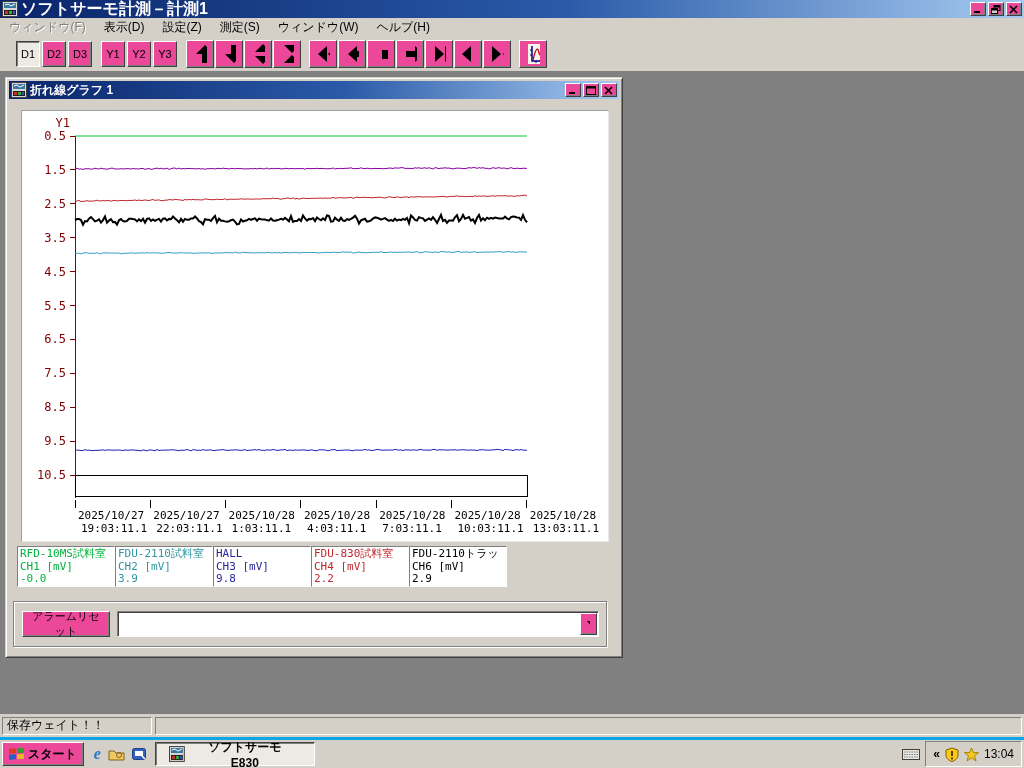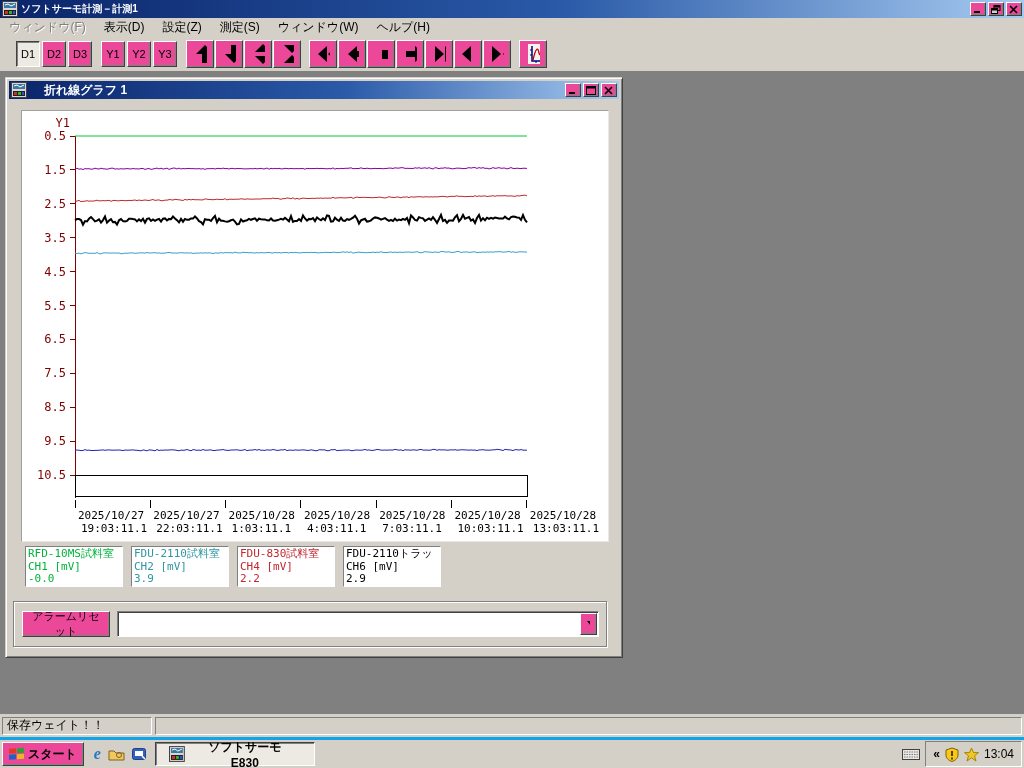--- a/index.html
+++ b/index.html
@@ -12,21 +12,21 @@
           box-shadow:inset -1px -1px 0 #808080;}
   .pressed{background:#eceae2;border:1px solid;border-color:#404040 #ffffff #ffffff #404040;
            box-shadow:inset 1px 1px 0 #808080;}
   .sunken{background:#ffffff;border:1px solid;border-color:#808080 #ffffff #ffffff #808080;
           box-shadow:inset 1px 1px 0 #404040;}
 
   
   .titlebar{position:absolute;left:0;top:0;width:100%;height:18px;
     background:linear-gradient(90deg,#0a246a 0%,#2a5aa8 55%,#a6caf0 100%);
     display:flex;align-items:center;padding:0 2px;box-sizing:border-box;}
-  .titlebar .ttext{flex:1;color:#fff;font-weight:bold;font-size:10px;line-height:18px;
+  .titlebar .ttext{flex:1;color:#fff;font-weight:bold;font-size:16px;line-height:18px;
     padding-left:3px;white-space:nowrap;overflow:hidden;}
   .wbtns{display:flex;gap:2px;}
   .wbtn{width:16px;height:14px;display:flex;align-items:center;justify-content:center;padding:0;}
   .wbtn svg{display:block;}
 
   .menubar{position:absolute;left:0;top:18px;width:100%;height:19px;background:#d4d0c8;
     display:flex;align-items:center;font-size:12px;}
   .menu-item{padding:2px 9px;color:#000;}
   .menu-item.disabled{color:#808080;text-shadow:1px 1px 0 #ffffff;}
 
@@ -39,33 +39,33 @@
   .tgap{width:7px;height:1px;}
 
   .mdi{position:absolute;left:0;top:71px;width:100%;height:643px;background:#808080;}
 
   
   .gwin{position:absolute;left:5px;top:6px;width:618px;height:581px;background:#d4d0c8;
     border:1px solid;border-color:#d4d0c8 #404040 #404040 #d4d0c8;
     box-shadow:inset 1px 1px 0 #ffffff,inset -1px -1px 0 #808080;padding:3px;box-sizing:border-box;}
   .gtitle{height:18px;background:linear-gradient(90deg,#0a246a 0%,#2a5aa8 55%,#a6caf0 100%);
     display:flex;align-items:center;padding:0 2px;}
-  .gtitle .ttext{flex:1;color:#fff;font-weight:bold;font-size:12px;padding-left:17px;white-space:nowrap;}
+  .gtitle .ttext{flex:1;color:#fff;font-weight:bold;font-size:12px;padding-left:3px;white-space:nowrap;}
   .gcontent{position:relative;height:537px;}
 
   .chart-panel{position:absolute;left:12px;top:11px;width:586px;height:430px;background:#ffffff;
     border:1px solid #a0a0a0;border-right-color:#e8e8e8;border-bottom-color:#e8e8e8;box-sizing:content-box;}
   #chartSvg{display:block;}
   #chartSvg text{font-family:"DejaVu Sans Mono","Liberation Mono",monospace;}
 
   .legend{position:absolute;left:8px;top:447px;display:flex;}
   .lcell{width:92px;height:37px;background:#ffffff;border:1px solid;
     border-color:#808080 #ffffff #ffffff #808080;padding:1px 2px;
     font-family:"DejaVu Sans Mono","Liberation Mono",monospace;font-size:11px;line-height:12.5px;
-    white-space:nowrap;overflow:hidden;margin-left:8px;}
+    white-space:nowrap;overflow:hidden;}
 
   .alarm-box{position:absolute;left:4px;top:502px;width:594px;height:46px;
     border:1px solid #808080;box-shadow:1px 1px 0 #ffffff,inset 1px 1px 0 #ffffff;box-sizing:border-box;}
   .alarm-btn{position:absolute;left:8px;top:9px;width:88px;height:26px;font-size:11px;
     display:flex;align-items:center;justify-content:center;}
   .combo{position:absolute;left:103px;top:9px;width:482px;height:26px;box-sizing:border-box;
     display:flex;align-items:stretch;}
   .combo-field{flex:1;font-size:12px;line-height:22px;padding:0 3px;overflow:hidden;}
   .combo-arrow{width:17px;margin:1px;display:flex;align-items:center;justify-content:center;}
 
@@ -316,20 +316,25 @@
           <div class="lcell" style="color: rgb(0, 180, 60);">
             <div>RFD-10MS試料室</div>
             <div>CH1 [mV]</div>
             <div>-0.0</div>
           </div>
           <div class="lcell" style="color: rgb(46, 150, 160);">
             <div>FDU-2110試料室</div>
             <div>CH2 [mV]</div>
             <div>3.9</div>
           </div>
+          <div class="lcell" style="color: rgb(40, 40, 155);">
+            <div>HALL</div>
+            <div>CH3 [mV]</div>
+            <div>9.8</div>
+          </div>
           <div class="lcell" style="color: rgb(192, 40, 48);">
             <div>FDU-830試料室</div>
             <div>CH4 [mV]</div>
             <div>2.2</div>
           </div>
           <div class="lcell" style="color: rgb(0, 0, 0);">
             <div>FDU-2110トラッ</div>
             <div>CH6 [mV]</div>
             <div>2.9</div>
           </div>

